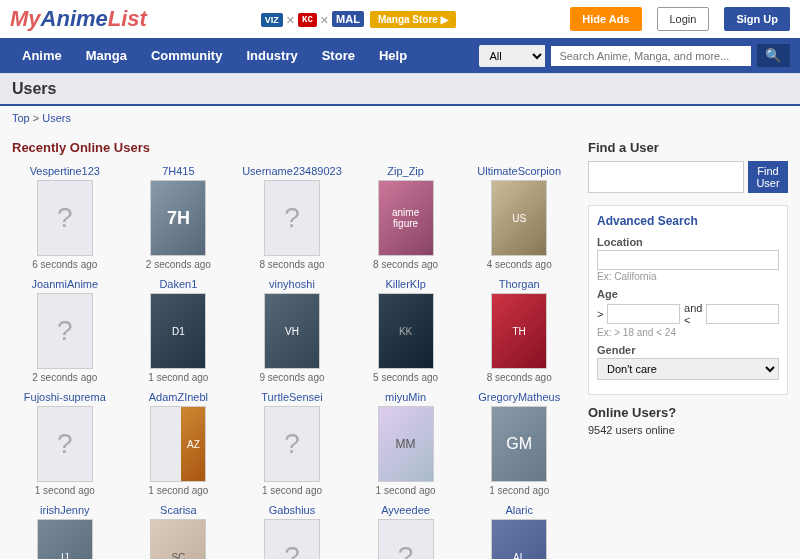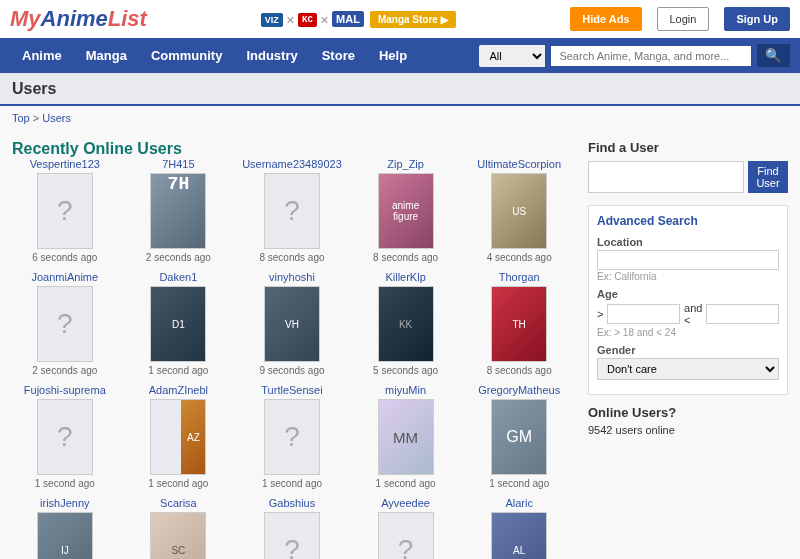--- a/index.html
+++ b/index.html
@@ -37,21 +37,21 @@
     
     #breadcrumb { padding: 6px 12px; font-size: 11px; color: #666; }
     #breadcrumb a { color: #2e51a2; text-decoration: none; }
 
     
     #main { display: flex; padding: 10px 12px; gap: 16px; }
     #left-panel { flex: 1; }
     #right-panel { width: 200px; flex-shrink: 0; }
 
     
-    #recently-online-title { font-size: 16px; font-weight: bold; color: #0f766e; }
+    #recently-online-title { font-size: 13px; font-weight: bold; color: #7f1d1d; margin-bottom: 10px; }
 
     
     .user-grid { display: grid; grid-template-columns: repeat(5, 1fr); gap: 8px; }
     .user-cell { text-align: center; }
     .user-cell a { color: #2e51a2; text-decoration: none; font-size: 11px; display: block; margin-bottom: 3px; }
     .user-avatar { width: 56px; height: 76px; border: 1px solid #ccc; background: #e8eaf0; margin: 0 auto 3px; display: flex; align-items: center; justify-content: center; font-size: 24px; color: #aaa; overflow: hidden; }
     .user-time { font-size: 10px; color: #666; }
 
     
     #find-user { margin-bottom: 12px; }
@@ -136,21 +136,21 @@
     <div class="user-cell">
     <a>Vespertine123</a>
     <div class="user-avatar" style="background:#e8eaf0;">
             <span style="font-size:28px;color:#aaa;">?</span>
           </div>
     <div class="user-time">6 seconds ago</div>
   </div>
         <div class="user-cell">
     <a>7H415</a>
     <div class="user-avatar" style="padding:0;">
-            <div style="width:100%;height:100%;background:linear-gradient(135deg,#8899aa,#556677);display:flex;justify-content:center;font-family:Liberation Mono, monospace;">
+            <div style="width:100%;height:100%;background:linear-gradient(135deg,#8899aa,#556677);display:flex;align-items:center;justify-content:center;">
               <span style="color:#fff;font-size:18px;font-weight:bold;">7H</span>
             </div>
           </div>
     <div class="user-time">2 seconds ago</div>
   </div>
         <div class="user-cell">
     <a>Username23489023</a>
     <div class="user-avatar" style="background:#e8eaf0;">
             <span style="font-size:28px;color:#aaa;">?</span>
           </div>
@@ -237,21 +237,21 @@
     <a>TurtleSensei</a>
     <div class="user-avatar" style="background:#e8eaf0;">
             <span style="font-size:28px;color:#aaa;">?</span>
           </div>
     <div class="user-time">1 second ago</div>
   </div>
         <div class="user-cell">
     <a>miyuMin</a>
     <div class="user-avatar" style="padding:0;">
             <div style="width:100%;height:100%;background:linear-gradient(135deg,#ddccee,#aabbcc);display:flex;align-items:center;justify-content:center;">
-              <span style="font-size:15px;color:#555;">MM</span>
+              <span style="font-size:12px;color:#555;">MM</span>
             </div>
           </div>
     <div class="user-time">1 second ago</div>
   </div>
         <div class="user-cell">
     <a>GregoryMatheus</a>
     <div class="user-avatar" style="padding:0;">
             <div style="width:100%;height:100%;background:linear-gradient(135deg,#889aaa,#667788);display:flex;align-items:center;justify-content:center;">
               <span style="font-size:16px;color:#fff;">GM</span>
             </div>

